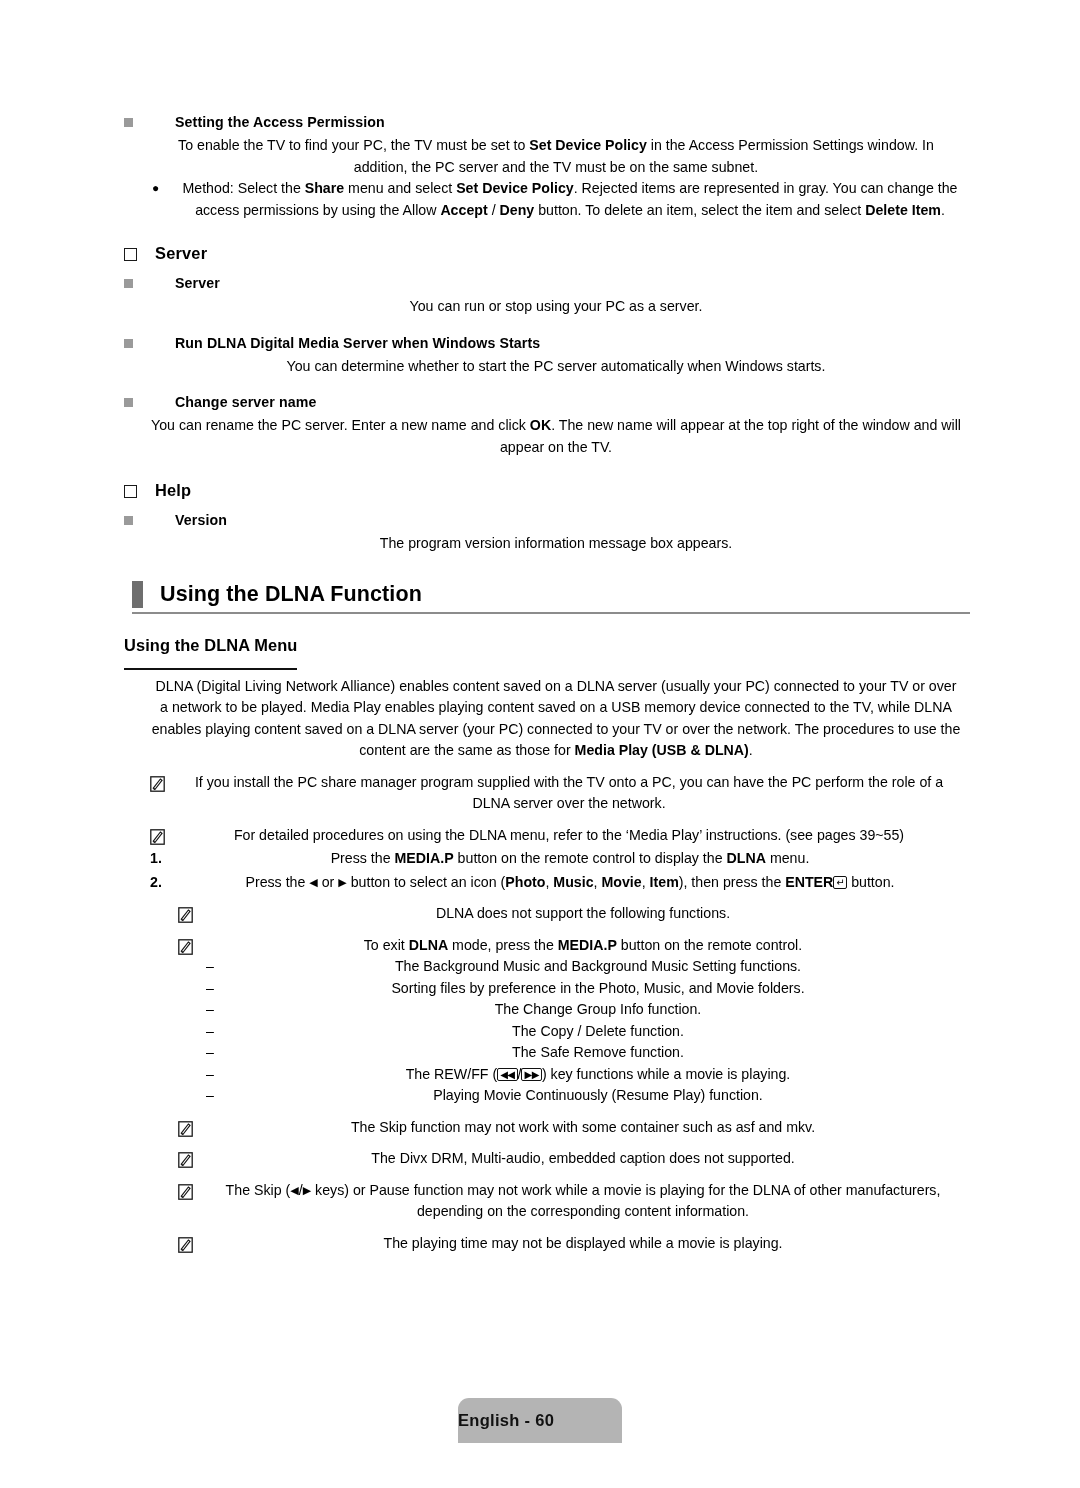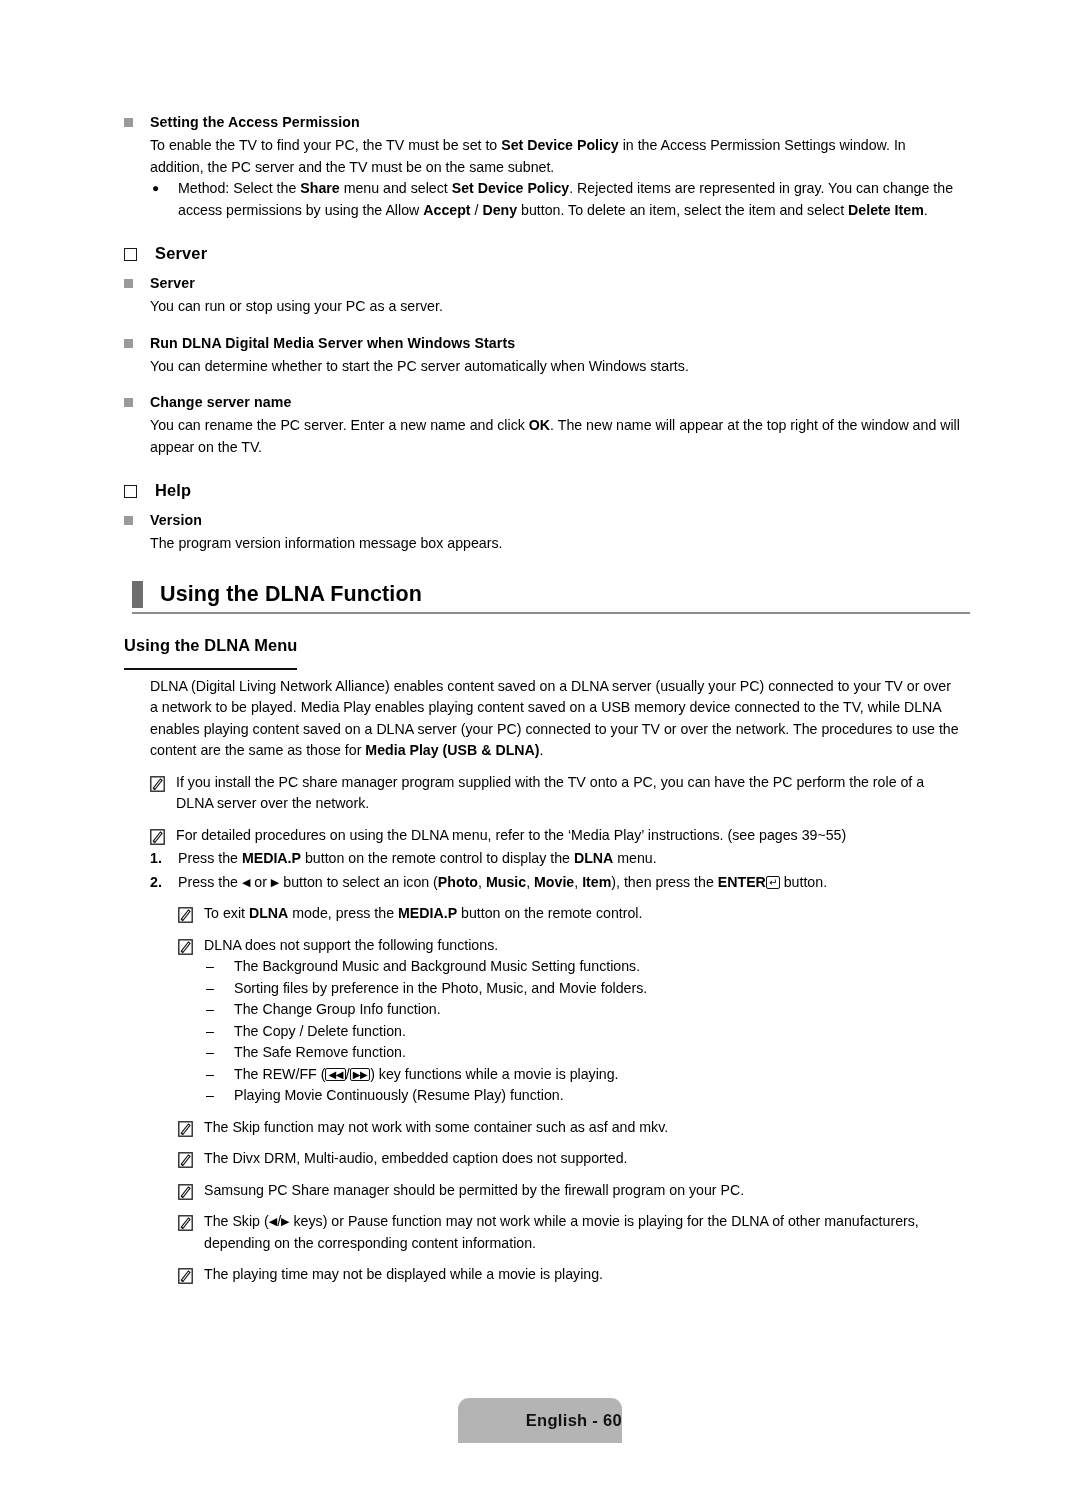--- a/index.html
+++ b/index.html
@@ -27,21 +27,21 @@
     left: 124px;
     top: 112px;
     width: 838px;
   }
 
   
   .para {
     font-size: 14.2px;
     line-height: 21.5px;
     margin: 0;
-    text-align: left;
+    text-align: center;
   }
   b, .b { font-weight: bold; }
 
   
   .sq-head {
     display: flex;
     align-items: flex-start;
     margin: 0 0 2px 0;
   }
   .sq-marker {
@@ -50,20 +50,21 @@
     background: #9a9a9a;
     flex: 0 0 9px;
     margin-top: 6px;
     margin-right: 17px;
   }
   .sq-title {
     font-size: 14.2px;
     line-height: 21px;
     font-weight: bold;
     letter-spacing: 0.1px;
+    margin-left: 25px;
   }
 
   
   .ob-head {
     display: flex;
     align-items: flex-start;
     margin: 0;
   }
   .ob-marker {
     width: 11px;
@@ -194,21 +195,21 @@
   .footer {
     position: absolute;
     left: 458px;
     top: 1398px;
     width: 164px;
     height: 45px;
     background: #b4b4b4;
     border-radius: 11px 11px 0 0;
     display: flex;
     align-items: center;
-    justify-content: flex-end;
+    justify-content: flex-start;
   }
   .footer-label {
     font-size: 16.5px;
     font-weight: bold;
     color: #111;
     letter-spacing: 0.3px;
   }
 
   .gap-s { height: 9px; }
   .gap-m { height: 15px; }
@@ -332,32 +333,32 @@
 
       <div style="margin-left:28px">
         <div class="note-item">
           <div class="note-icon">
             <svg width="15" height="16" viewBox="0 0 15 16">
                 <rect x="0.8" y="0.8" width="13.4" height="14.4" fill="none" stroke="#1a1a1a" stroke-width="1.3"></rect>
                 <path d="M3.3 12.2 L10.4 3.0 L12.0 4.3 L4.9 13.5 Z" fill="none" stroke="#1a1a1a" stroke-width="1.2"></path>
                 <path d="M3.3 12.2 L4.9 13.5" stroke="#1a1a1a" stroke-width="1.2"></path>
               </svg>
           </div>
+          <div class="note-body para">DLNA does not support the following functions.</div>
+        </div>
+        <div class="note-item">
+          <div class="note-icon">
+            <svg width="15" height="16" viewBox="0 0 15 16">
+                <rect x="0.8" y="0.8" width="13.4" height="14.4" fill="none" stroke="#1a1a1a" stroke-width="1.3"></rect>
+                <path d="M3.3 12.2 L10.4 3.0 L12.0 4.3 L4.9 13.5 Z" fill="none" stroke="#1a1a1a" stroke-width="1.2"></path>
+                <path d="M3.3 12.2 L4.9 13.5" stroke="#1a1a1a" stroke-width="1.2"></path>
+              </svg>
+          </div>
           <div class="note-body para"><span>To exit </span><b>DLNA</b><span> mode, press the </span><b>MEDIA.P</b><span> button on the remote control.</span></div>
         </div>
-        <div class="note-item">
-          <div class="note-icon">
-            <svg width="15" height="16" viewBox="0 0 15 16">
-                <rect x="0.8" y="0.8" width="13.4" height="14.4" fill="none" stroke="#1a1a1a" stroke-width="1.3"></rect>
-                <path d="M3.3 12.2 L10.4 3.0 L12.0 4.3 L4.9 13.5 Z" fill="none" stroke="#1a1a1a" stroke-width="1.2"></path>
-                <path d="M3.3 12.2 L4.9 13.5" stroke="#1a1a1a" stroke-width="1.2"></path>
-              </svg>
-          </div>
-          <div class="note-body para">DLNA does not support the following functions.</div>
-        </div>
       </div>
 
       <div>
         <div class="dash-item">
           <div class="dash-marker">–</div>
           <div class="dash-body para">The Background Music and Background Music Setting functions.</div>
         </div>
         <div class="dash-item">
           <div class="dash-marker">–</div>
           <div class="dash-body para">Sorting files by preference in the Photo, Music, and Movie folders.</div>
@@ -397,30 +398,20 @@
         </div>
         <div class="note-item">
           <div class="note-icon">
             <svg width="15" height="16" viewBox="0 0 15 16">
                 <rect x="0.8" y="0.8" width="13.4" height="14.4" fill="none" stroke="#1a1a1a" stroke-width="1.3"></rect>
                 <path d="M3.3 12.2 L10.4 3.0 L12.0 4.3 L4.9 13.5 Z" fill="none" stroke="#1a1a1a" stroke-width="1.2"></path>
                 <path d="M3.3 12.2 L4.9 13.5" stroke="#1a1a1a" stroke-width="1.2"></path>
               </svg>
           </div>
           <div class="note-body para">The Divx DRM, Multi-audio, embedded caption does not supported.</div>
-        </div>
-        <div class="note-item">
-          <div class="note-icon">
-            <svg width="15" height="16" viewBox="0 0 15 16">
-                <rect x="0.8" y="0.8" width="13.4" height="14.4" fill="none" stroke="#1a1a1a" stroke-width="1.3"></rect>
-                <path d="M3.3 12.2 L10.4 3.0 L12.0 4.3 L4.9 13.5 Z" fill="none" stroke="#1a1a1a" stroke-width="1.2"></path>
-                <path d="M3.3 12.2 L4.9 13.5" stroke="#1a1a1a" stroke-width="1.2"></path>
-              </svg>
-          </div>
-          <div class="note-body para">Samsung PC Share manager should be permitted by the firewall program on your PC.</div>
         </div>
         <div class="note-item">
           <div class="note-icon">
             <svg width="15" height="16" viewBox="0 0 15 16">
                 <rect x="0.8" y="0.8" width="13.4" height="14.4" fill="none" stroke="#1a1a1a" stroke-width="1.3"></rect>
                 <path d="M3.3 12.2 L10.4 3.0 L12.0 4.3 L4.9 13.5 Z" fill="none" stroke="#1a1a1a" stroke-width="1.2"></path>
                 <path d="M3.3 12.2 L4.9 13.5" stroke="#1a1a1a" stroke-width="1.2"></path>
               </svg>
           </div>
           <div class="note-body para"><span>The Skip (</span><span class="tri">◀</span><span>/</span><span class="tri">▶</span><span> keys) or Pause function may not work while a movie is playing for the DLNA of other manufacturers, depending on the corresponding content information.</span></div>

